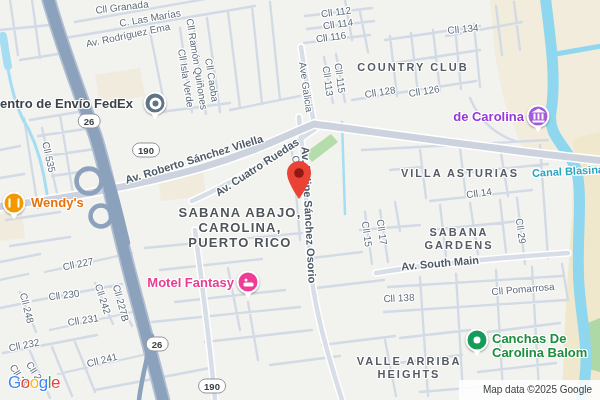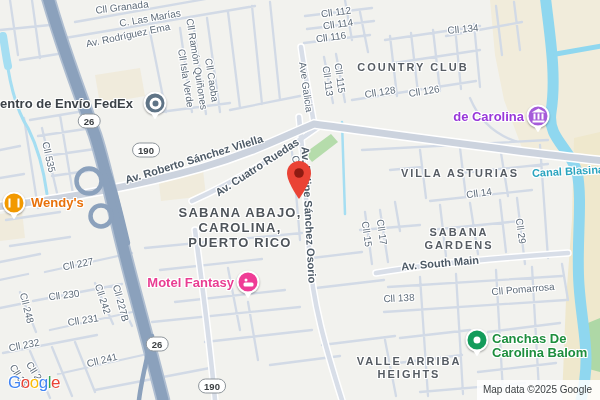--- a/index.html
+++ b/index.html
@@ -29,21 +29,21 @@
   .g-museum{width:2px;height:6px;background:#fff;position:relative;box-shadow:4px 0 0 #fff,-4px 0 0 #fff;}
   .g-museum::before{content:"";position:absolute;top:-5px;left:-6px;border-left:7px solid transparent;
           border-right:7px solid transparent;border-bottom:4px solid #fff;}
   .g-museum::after{content:"";position:absolute;bottom:-3px;left:-5px;width:12px;height:2px;background:#fff;}
   .g-ring{width:6px;height:6px;border:3px solid #fff;border-radius:50%;}
   .g-dot{width:7px;height:7px;background:#fff;border-radius:50%;}
   .pin{position:absolute;z-index:8;}
   .logo{position:absolute;left:8px;bottom:7px;font-size:17px;font-weight:normal;letter-spacing:-0.5px;
         z-index:9;text-shadow:0 0 2px #fff,1px 1px 0 #fff,-1px -1px 0 #fff;}
   .attrib{position:absolute;right:0;bottom:0;background:rgba(255,255,255,.85);color:#3c4043;
-          font-size:10px;padding:4px 8px 5px 6px;z-index:9;}
+          font-size:10px;padding:4px 8px 5px 24px;z-index:9;}
 </style>
 </head>
 <body>
 
 <div class="map">
   <svg class="base" width="600" height="400" viewBox="0 0 600 400">
     <rect x="0" y="0" width="600" height="400" fill="#f2f2ee"></rect>
 
     <polygon points="490,0 600,0 600,168 556,158 522,148 504,100 495,55" fill="#f1ecdb"></polygon>
     <polygon points="574,138 600,132 600,400 562,400 566,300 572,220" fill="#efe8cd"></polygon>

